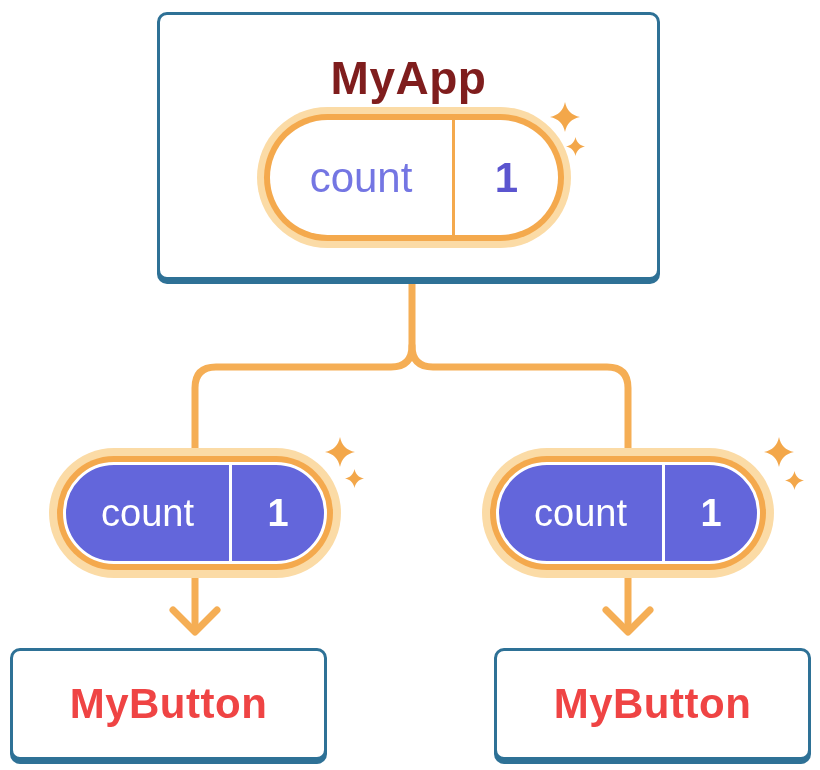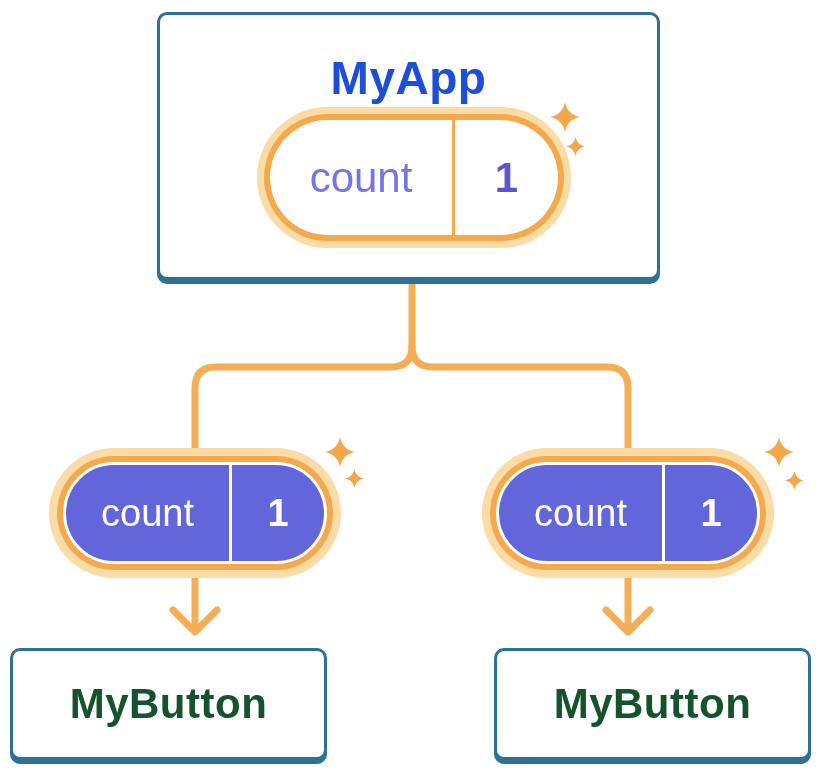--- a/index.html
+++ b/index.html
@@ -37,21 +37,21 @@
     box-shadow: 0 4px 0 #2E7196;
     z-index: 1;
   }
   .card-root { left: 157px; top: 12px; width: 503px; height: 268px; }
   .node-title {
     position: absolute;
     left: 0; right: 0; top: 36px;
     text-align: center;
     font-size: 46px;
     font-weight: 600;
-    color: #1d4ed8;
+    color: #7f1d1d;
     letter-spacing: 0.5px;
   }
 
   
   .state-pill {
     position: absolute;
     left: 270px; top: 120px;
     width: 288px; height: 115px;
     background: #ffffff;
     border-radius: 999px;
@@ -103,21 +103,21 @@
     font-size: 38px;
     font-weight: 700;
     color: #ffffff;
   }
 
   
   .child-card {
     display: flex; align-items: center; justify-content: center;
     font-size: 42px;
     font-weight: 600;
-    color: #14532d;
+    color: #ef4444;
     letter-spacing: 0.5px;
   }
   .child-card-left  { left: 10px;  top: 648px; width: 317px; height: 112px; }
   .child-card-right { left: 494px; top: 648px; width: 317px; height: 112px; }
 
   
   .sparkle { position: absolute; z-index: 3; line-height: 0; }
   .sparkle svg { display: block; }
   .sp-big svg   { width: 30px; height: 30px; }
   .sp-small svg { width: 19px; height: 19px; }

